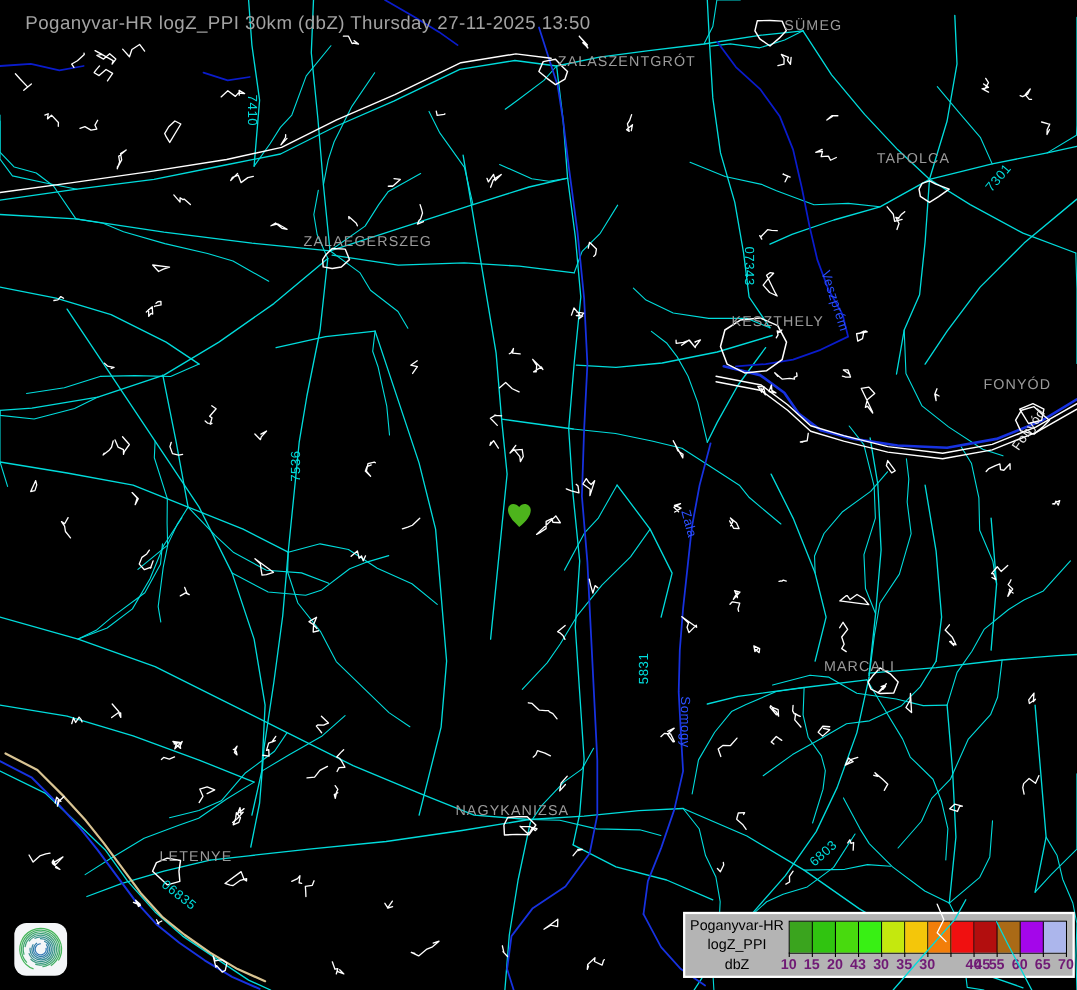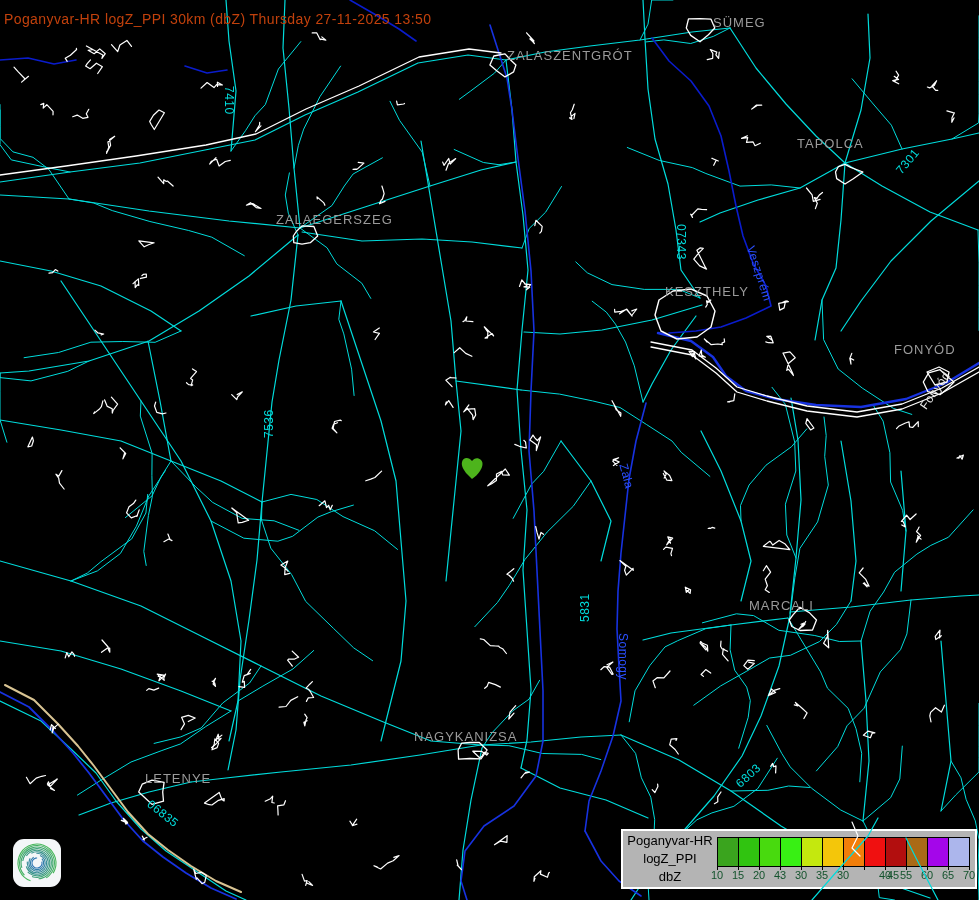--- a/index.html
+++ b/index.html
@@ -1,37 +1,37 @@
 <!DOCTYPE html>
 <html><head>
 <meta charset="utf-8">
 <style>
   html,body{margin:0;padding:0;background:#000;}
   #stage{position:relative;width:979px;height:900px;background:#000;overflow:hidden;
          font-family:"Liberation Sans", sans-serif;}
   #net,#overlay{position:absolute;left:0;top:0;}
   #overlay{pointer-events:none;z-index:30;}
-  #title{position:absolute;left:4px;top:11px;z-index:20;color:#c2410c;font-size:14px;
+  #title{position:absolute;left:23px;top:11px;z-index:20;color:#a3a3a3;font-size:17px;
          letter-spacing:.4px;white-space:nowrap;}
   #labels{position:absolute;left:0;top:0;width:979px;height:700px;z-index:15;}
   .maplabel{position:absolute;transform-origin:0 0;white-space:nowrap;}
   .city{color:#9a9a9a;font-size:13px;letter-spacing:1px;}
   .road{color:#00dcdc;font-size:12px;letter-spacing:.5px;}
   .dir{color:#2b50ff;font-size:12px;letter-spacing:.5px;}
   .rail{color:#e8e8e8;font-size:12px;letter-spacing:.5px;}
   
   #legend{position:absolute;left:621px;top:829px;width:356px;height:60px;background:#b4b4b4;
           border:2px solid #ffffff;box-sizing:border-box;z-index:25;}
   #legend-text{position:absolute;left:0;top:1px;width:94px;text-align:center;
                font-size:13px;line-height:18px;color:#000;}
   #legend-bar{position:absolute;left:94px;top:6px;height:28px;display:flex;border:1px solid #000;}
   .swatch{width:20px;height:28px;border-right:1px solid #000;}
   .swatch:last-child{border-right:none;}
   .tickmark{position:absolute;width:1px;height:4px;background:#000;top:35px;}
-  .tickval{position:absolute;top:38px;font-size:11px;color:#14532d;transform:translateX(-50%);}
+  .tickval{position:absolute;top:38px;font-size:13px;color:#701a75;transform:translateX(-50%);font-weight:bold;}
   
   #logo{position:absolute;left:13px;top:839px;width:48px;height:48px;background:#f4f6f8;
         border-radius:11px;z-index:25;}
 </style>
 </head>
 <body>
 
 <div id="stage">
   <svg id="net" width="979" height="900">
       <polyline points="0.0,182.0 70.0,172.0 140.0,163.0 205.0,150.0 255.0,140.0 305.0,115.0 358.0,92.0 418.0,63.0 468.0,55.0 506.0,60.0" fill="none" stroke="#00dcdc" stroke-width="1.2" stroke-linejoin="round" stroke-linecap="round"></polyline>

